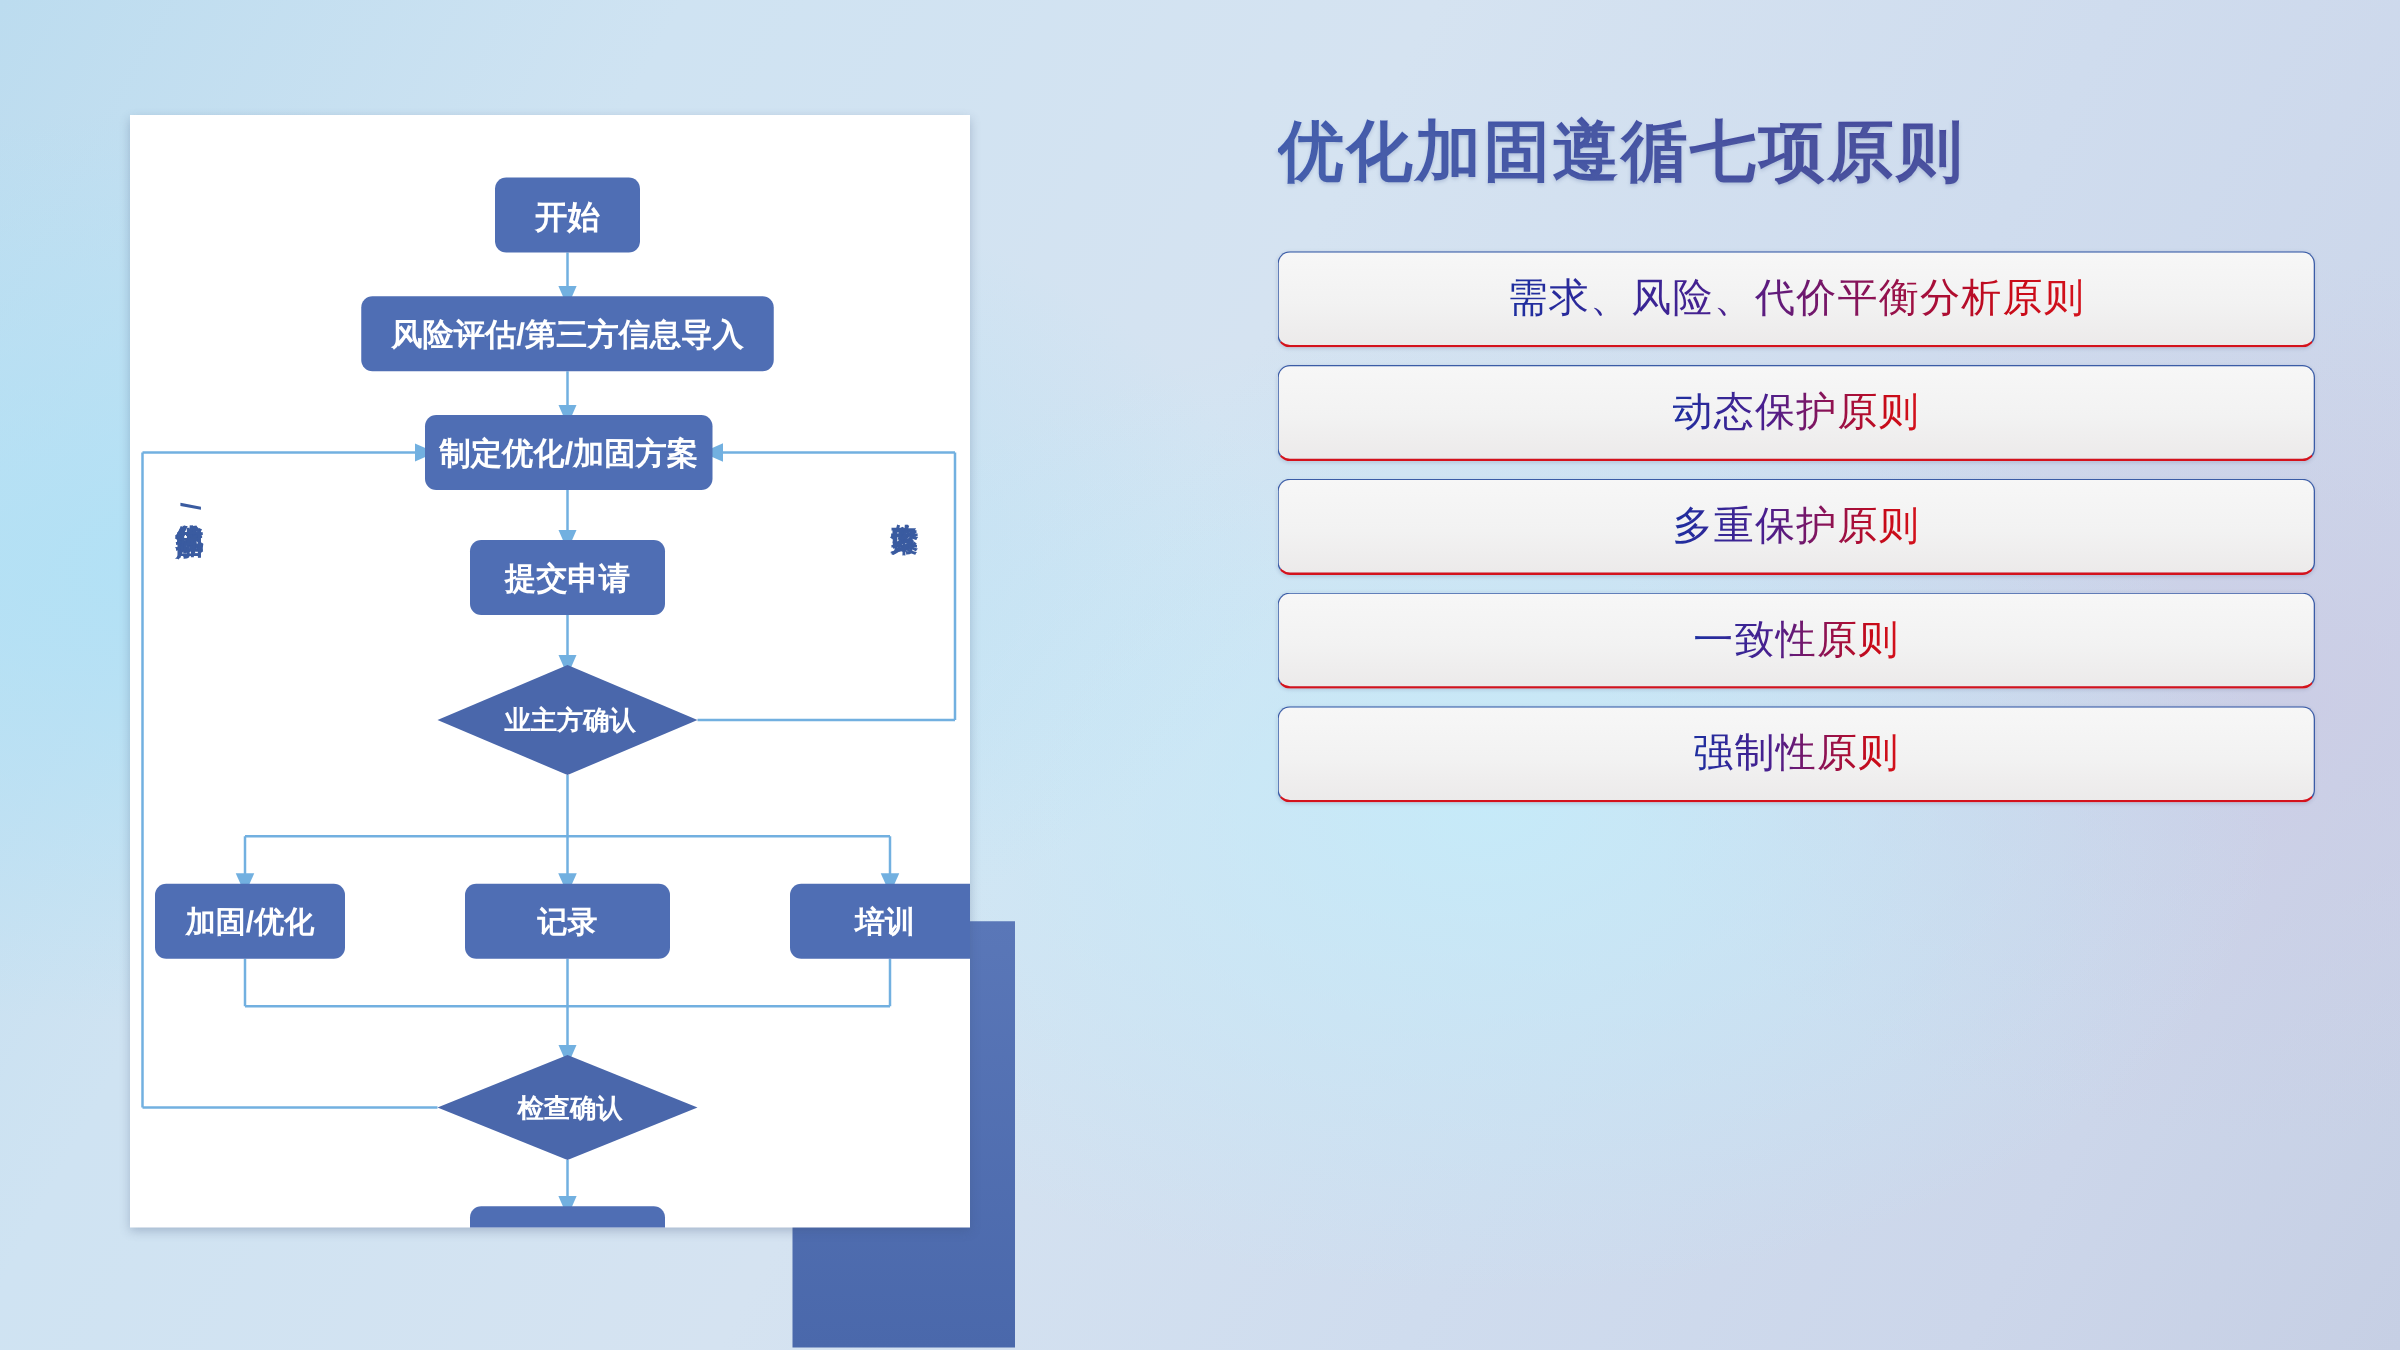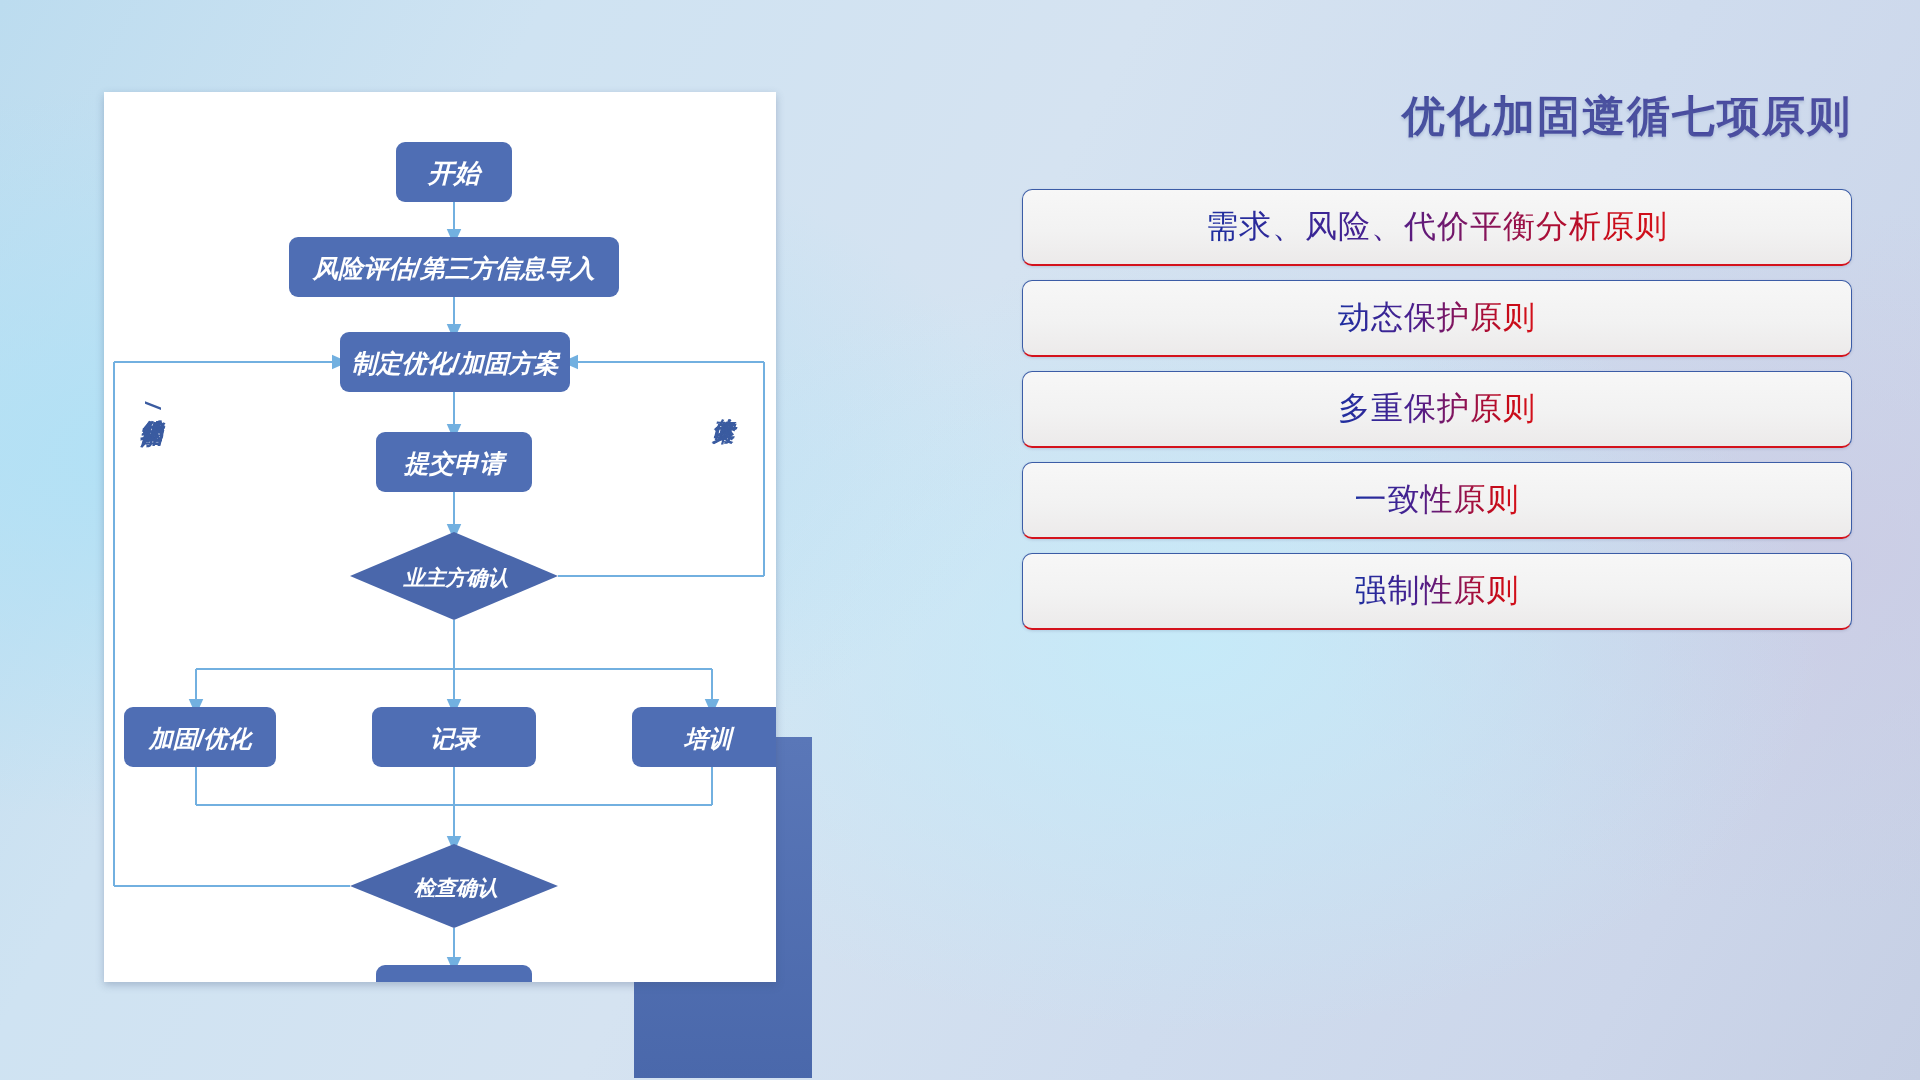--- a/index.html
+++ b/index.html
@@ -21,38 +21,37 @@
 
   
   #flow-wrap{position:absolute;left:104px;top:92px;width:700px;height:880px;}
   #flow-accent{
     position:absolute;left:530px;top:645px;width:178px;height:341px;
     background:linear-gradient(180deg,#5a77b8 0%,#4a68ab 100%);
   }
   #flow-card{
     position:absolute;left:0;top:0;width:672px;height:890px;background:#fff;
     box-shadow:0 3px 8px rgba(60,80,120,.30);
-    font-style:italic;
   }
   #flow-svg{position:absolute;left:0;top:0;}
 
   .nd-txt{
     fill:#ffffff;font-family:"Liberation Sans","DejaVu Sans",sans-serif;
     font-weight:bold;text-anchor:middle;dominant-baseline:central;
   }
   .edge-lbl{
     fill:#3a5ba0;font-family:"Liberation Sans","DejaVu Sans",sans-serif;
     font-weight:bold;
   }
 
   
   #right-col{position:absolute;left:1022px;top:92px;width:830px;height:920px;}
 
   #deck-title{
-    text-align:right;font-size:43px;font-weight:bold;letter-spacing:2px;
+    text-align:left;font-size:53px;font-weight:bold;letter-spacing:2px;
     color:#3a55a5;
     background:linear-gradient(90deg,#3f5ab0 0%,#44499e 50%,#4a47a0 100%);
     -webkit-background-clip:text;background-clip:text;
     -webkit-text-fill-color:transparent;
     text-shadow:0 2px 3px rgba(90,110,160,.28);
     margin:0 0 48px 0;line-height:1.15;
   }
 
   .principle{
     position:relative;height:74px;margin-bottom:14px;

